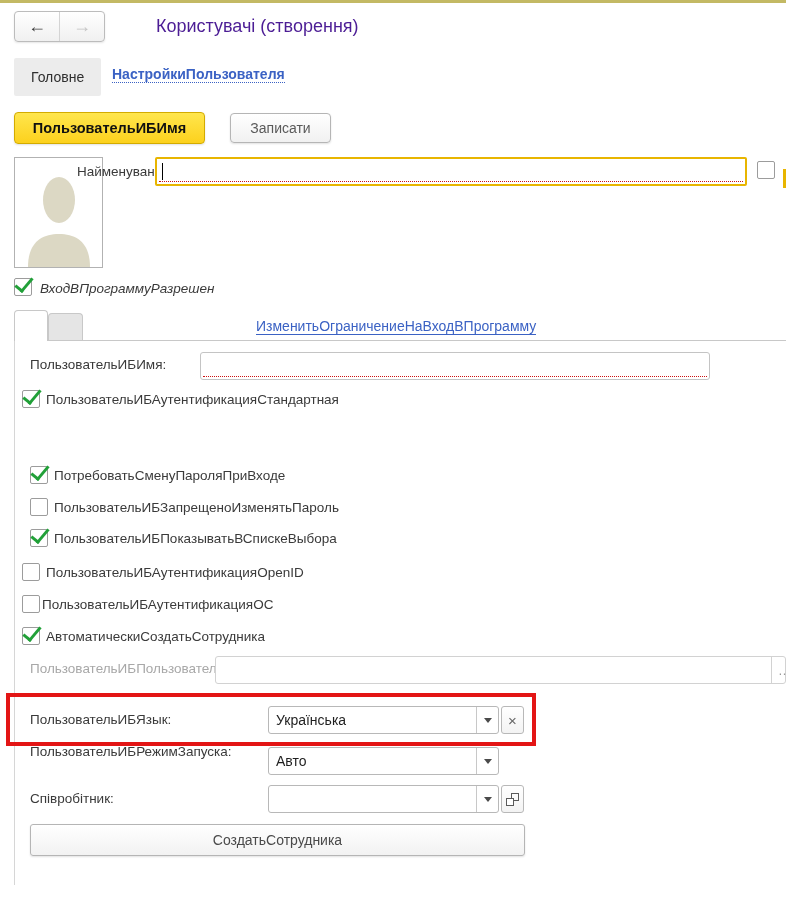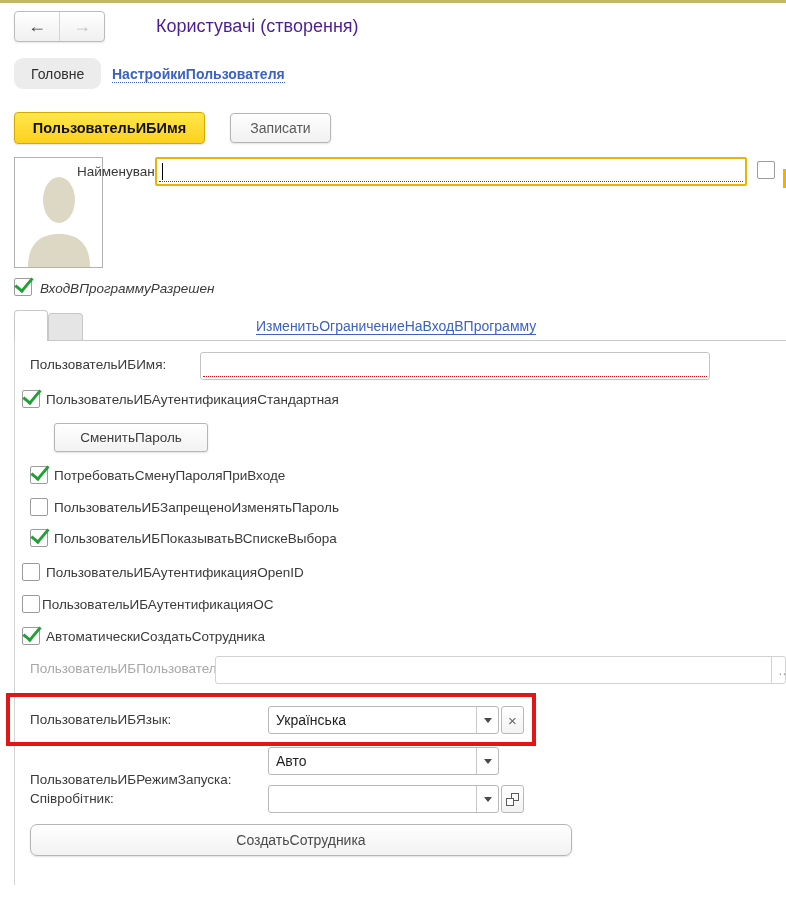--- a/index.html
+++ b/index.html
@@ -10,21 +10,21 @@
   .topline { left:0; top:0; width:786px; height:3px; background:#c3b964; }
 
   .navgroup { left:14px; top:11px; width:91px; height:31px; background:linear-gradient(#ffffff,#f0f0f0);
               border:1px solid #bcbcbc; border-radius:4px; box-shadow:0 1px 2px rgba(0,0,0,.10); display:flex; }
   .nav-half { flex:1; display:flex; align-items:center; justify-content:center; font-size:18px; font-weight:bold; cursor:default; }
   .nav-back { color:#3f3f3f; border-right:1px solid #d4d4d4; }
   .nav-fwd { color:#c4c4c4; }
 
   .title { left:156px; top:16px; font-size:18px; color:#4c1d95; }
 
-  .chip-main { left:14px; top:58px; height:31px; padding:0 17px; background:#ececec; border-radius:9px;
+  .chip-main { left:14px; top:58px; height:38px; padding:0 17px; background:#ececec; border-radius:2px;
                display:flex; align-items:center; font-size:14px; color:#2f2f2f; }
   .lnk { color:#3b62c4; font-size:14px; cursor:pointer; }
   .lnk-dotted { border-bottom:1px dotted #3b62c4;font-weight:bold; }
   .lnk-solid { border-bottom:1px solid #3b62c4; }
   .link-settings { left:112px; top:66px; }
 
   .btn { display:flex; align-items:center; justify-content:center; border-radius:4px; cursor:default;
          box-shadow:0 1px 2px rgba(0,0,0,.12); }
   .btn-yellow { left:14px; top:112px; width:191px; height:32px; background:linear-gradient(#ffe64d,#fcd11d);
                 border:1px solid #d3ab00; font-weight:bold; font-size:14.5px; color:#101010; }
@@ -69,22 +69,22 @@
   .sq-btn { width:23px; height:28px; background:linear-gradient(#ffffff,#f3f3f3); border:1px solid #b8b8b8; border-radius:3px;
             display:flex; align-items:center; justify-content:center; font-size:15px; color:#666; cursor:pointer; }
 
   .picker-icon { position:relative; width:13px; height:13px; }
   .picker-icon .sq-back { position:absolute; right:0; top:0; width:8px; height:8px; border:1px solid #5a5a5a; }
   .picker-icon .sq-front { position:absolute; left:0; bottom:0; width:8px; height:8px; border:1px solid #5a5a5a; background:#fff; }
 
   .redbox { left:6px; top:693px; width:530px; height:53px; border:4px solid #e31515; z-index:5; }
 
   .btn-change-pass { left:54px; top:423px; width:154px; height:29px; }
-  .btn-create-emp { left:30px; top:824px; width:542px; height:32px; font-size:14px; color:#4a4a4a;
-                    box-shadow:0 1px 2px rgba(0,0,0,.12);border-radius:7px; }
+  .btn-create-emp { left:30px; top:824px; width:495px; height:32px; font-size:14px; color:#4a4a4a;
+                    box-shadow:0 1px 2px rgba(0,0,0,.12); }
 </style>
 </head>
 <body>
 
 <div class="page">
 
   <div class="abs topline"></div>
 
   <div class="abs navgroup">
     <div class="nav-half nav-back">
@@ -130,21 +130,20 @@
 
   <span class="abs lbl" style="left:30px; top:357px;">ПользовательИБИмя:</span>
   <div class="abs input input-ibname">
     <span></span>
     <div class="redline"></div>
   </div>
 
   <div class="abs cb checked" style="left:22px; top:390px;"></div>
   <span class="abs lbl" style="left:46px; top:392px;">ПользовательИБАутентификацияСтандартная</span>
 
-  <div class="abs btn btn-plain btn-change-pass" style="display:flex;">СменитьПароль</div>
 
   <div class="abs cb checked" style="left:30px; top:466px;"></div>
   <span class="abs lbl" style="left:54px; top:468px;">ПотребоватьСменуПароляПриВходе</span>
 
   <div class="abs cb" style="left:30px; top:498px;"></div>
   <span class="abs lbl" style="left:54px; top:500px;">ПользовательИБЗапрещеноИзменятьПароль</span>
 
   <div class="abs cb checked" style="left:30px; top:529px;"></div>
   <span class="abs lbl" style="left:54px; top:531px;">ПользовательИБПоказыватьВСпискеВыбора</span>
 
@@ -170,21 +169,21 @@
     <div class="combo-arrow">
       <div class="tri-down"></div>
     </div>
   </div>
   <div class="abs sq-btn" style="left:501px; top:706px;">
     <span>×</span>
   </div>
 
   <div class="abs redbox"></div>
 
-  <span class="abs lbl" style="left:30px; top:772px;">ПользовательИБРежимЗапуска:</span>
+  <span class="abs lbl" style="left:30px; top:744px;">ПользовательИБРежимЗапуска:</span>
   <div class="abs combo" style="left:268px; top:747px;">
     <div class="combo-val">Авто</div>
     <div class="combo-arrow">
       <div class="tri-down"></div>
     </div>
   </div>
 
   <span class="abs lbl" style="left:30px; top:791px;">Співробітник:</span>
   <div class="abs combo" style="left:268px; top:785px;">
     <div class="combo-val"></div>

